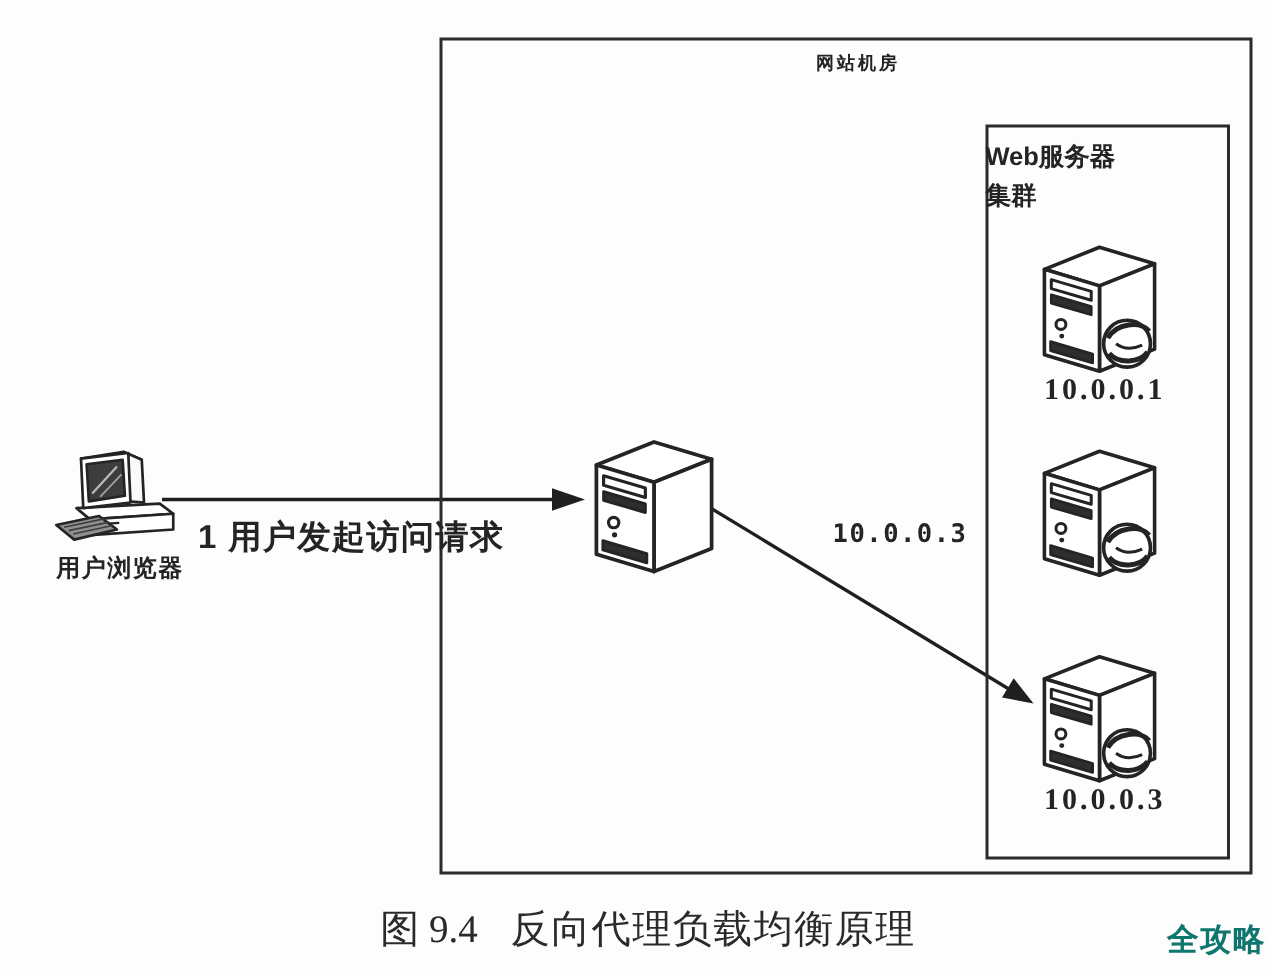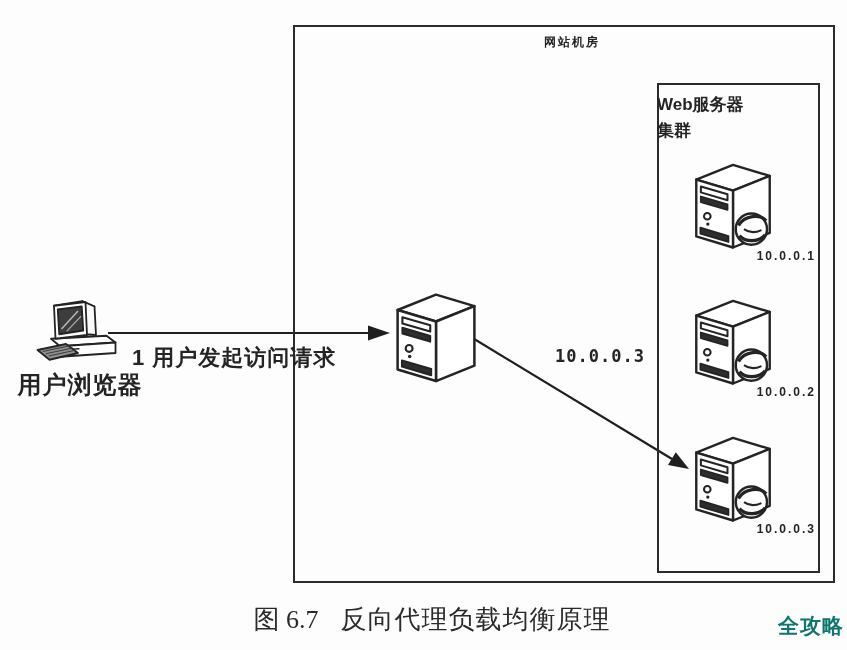--- a/index.html
+++ b/index.html
@@ -27,29 +27,29 @@
   }
 
   .icon-wrap{position:absolute;line-height:0;}
   .client-icon-wrap{left:36px;top:296px;}
   .proxy-icon-wrap{left:388px;top:281px;}
   .server1-wrap{left:687px;top:152px;}
   .server2-wrap{left:687px;top:288px;}
   .server3-wrap{left:687px;top:425px;}
 
   .ip-label{
-    position:absolute;left:657px;width:159px;text-align:right;
-    font-family:Liberation Sans, sans-serif;
-    font-size:12px;font-weight:600;letter-spacing:2px;white-space:nowrap;
+    position:absolute;left:657px;width:159px;text-align:center;
+    font-family:Liberation Serif, serif;
+    font-size:20px;font-weight:600;letter-spacing:2px;white-space:nowrap;
   }
   .ip1{top:249px;} .ip2{top:385px;} .ip3{top:522px;}
 
   .client-label{
     position:absolute;left:10px;top:369px;width:140px;text-align:center;
-    font-size:24px;font-weight:700;letter-spacing:1px;
+    font-size:16px;font-weight:700;letter-spacing:1px;
   }
 
   .proxy-text{
     position:absolute;left:281px;top:395px;width:300px;text-align:center;
     font-size:17px;font-weight:600;line-height:26px;white-space:nowrap;
   }
   .proxy-text .name{font-size:18px;}
   .mono{font-family:"DejaVu Sans Mono", monospace;letter-spacing:1px;font-weight:600;}
 
   .flow1-label{
@@ -160,29 +160,28 @@
       </svg>
   </div>
   <div class="ip-label ip1">10.0.0.1</div>
 
   <div class="icon-wrap server2-wrap">
     <svg width="92" height="101" viewBox="0 0 100 110">
         <use href="#tower"></use>
         <use href="#globe"></use>
       </svg>
   </div>
-  <div class="ip-label ip2">10.0.0.2</div>
 
   <div class="icon-wrap server3-wrap">
     <svg width="92" height="101" viewBox="0 0 100 110">
         <use href="#tower"></use>
         <use href="#globe"></use>
       </svg>
   </div>
   <div class="ip-label ip3">10.0.0.3</div>
 
   <div class="caption">
-    <span class="cap-num">图 6.7</span><span class="cap-title">反向代理负载均衡原理</span>
+    <span class="cap-num">图 9.4</span><span class="cap-title">反向代理负载均衡原理</span>
   </div>
 
   <div class="watermark" style="color: #0f766e;">全攻略</div>
 
 </div>
 
 </body></html>

